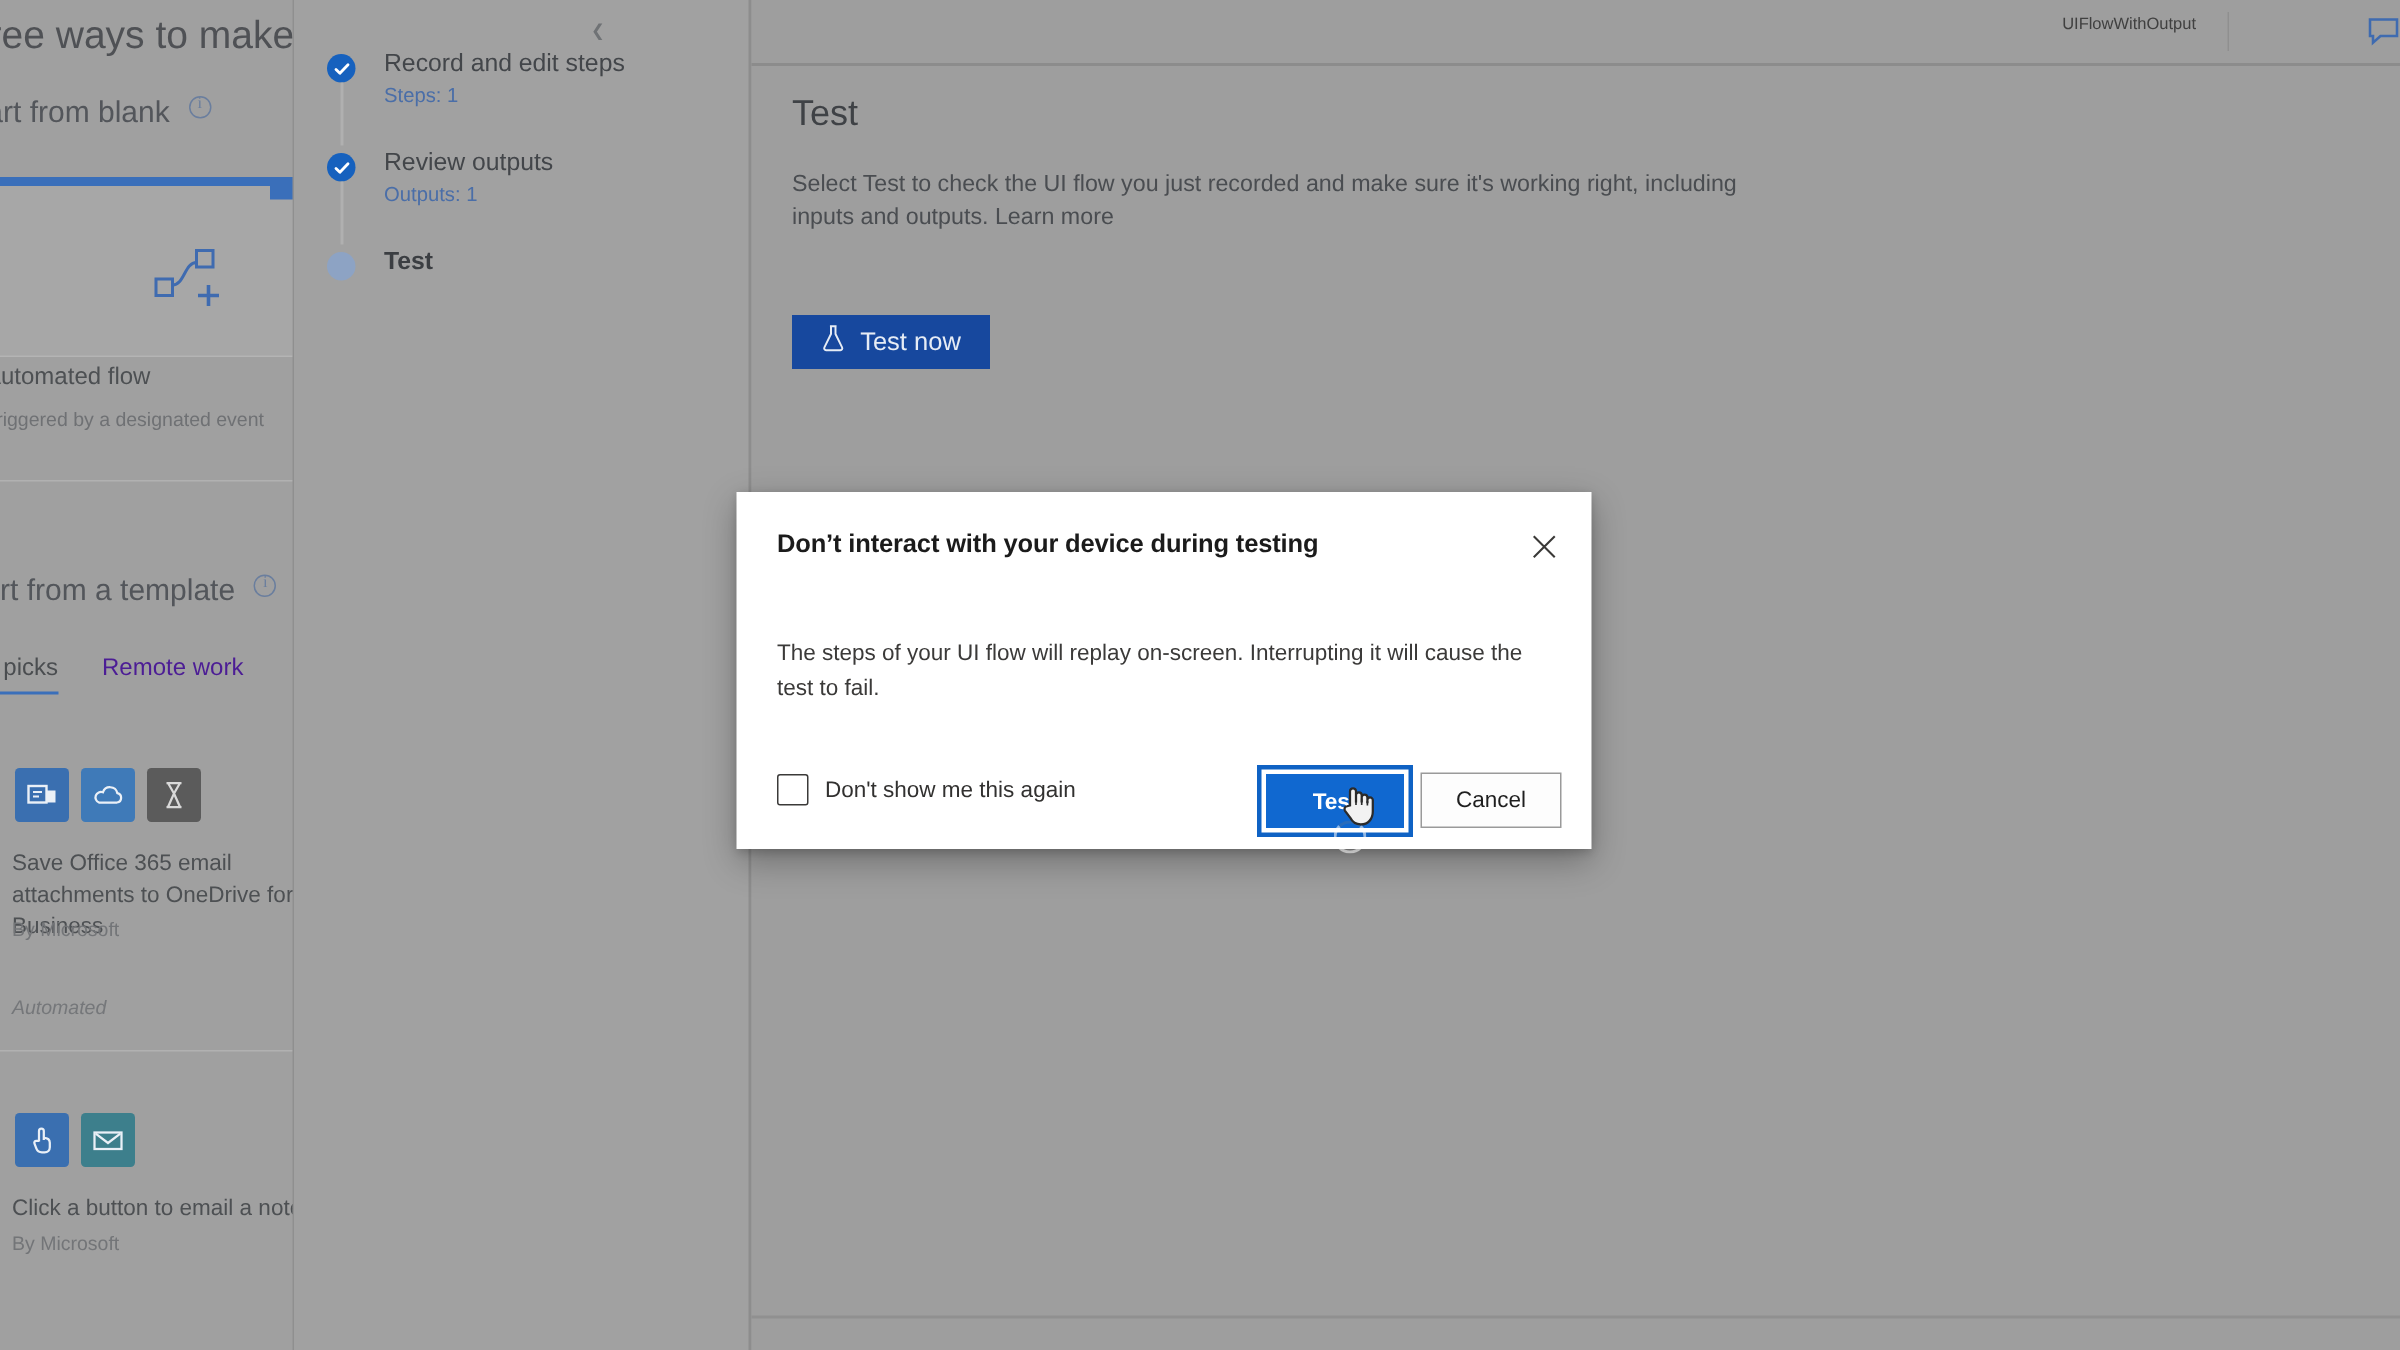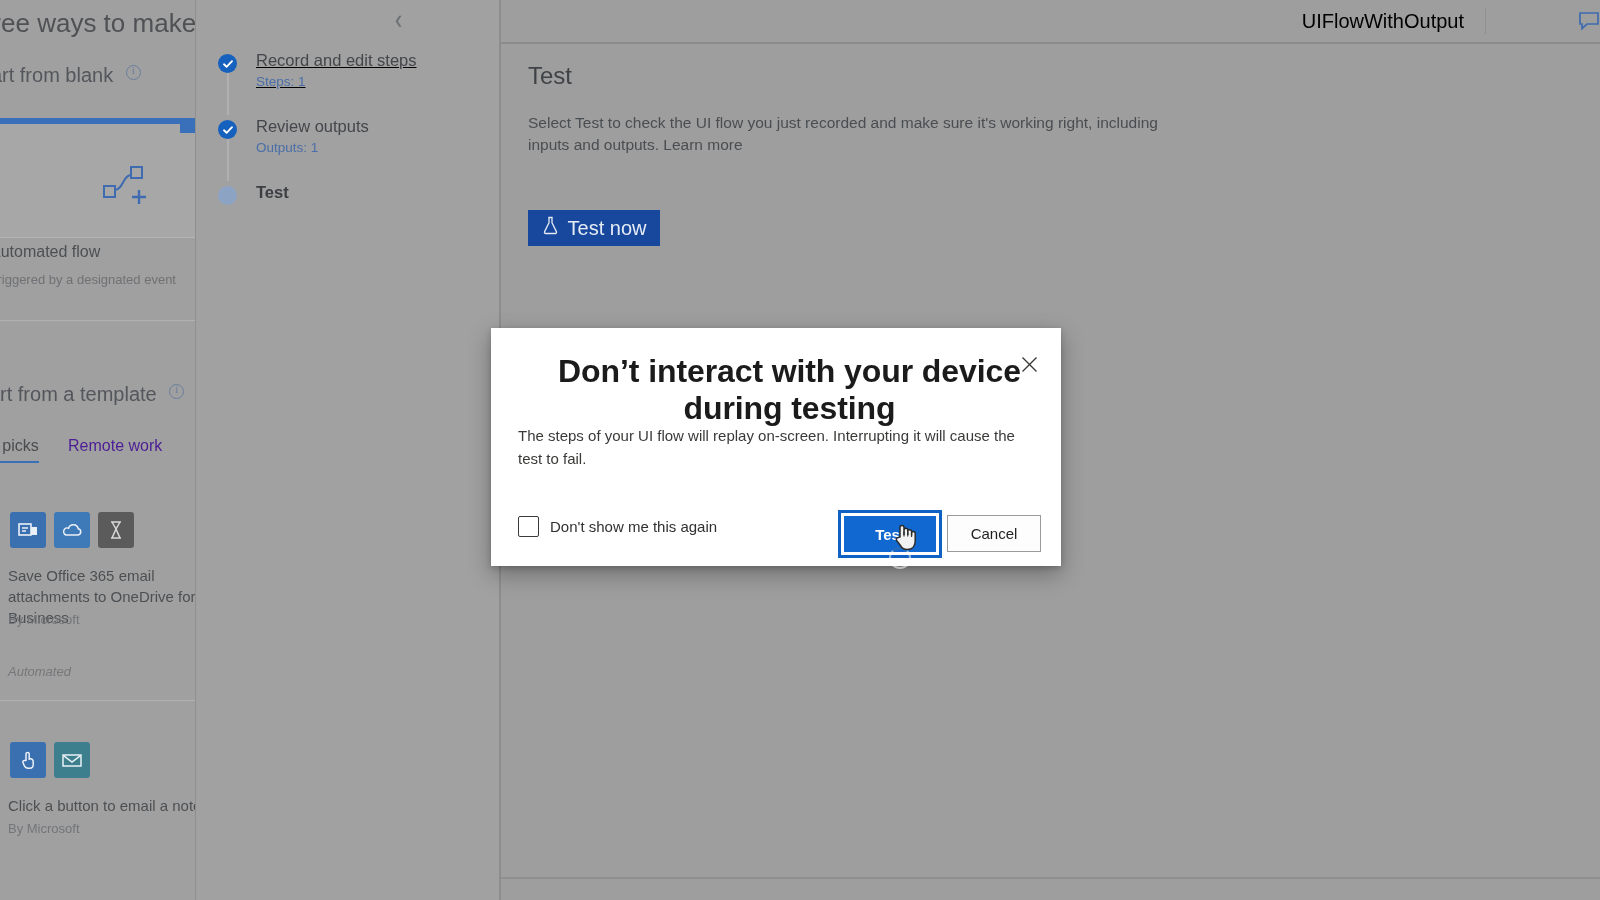--- a/index.html
+++ b/index.html
@@ -241,22 +241,22 @@
   }
   #main-topbar-border {
     position: absolute;
     left: 0; top: 42px;
     width: 1099px; height: 1.5px;
     background: #8c8c8c;
   }
   #flow-name {
     position: absolute;
     right: 136px; top: 10px;
-    font-size: 20px;
-    color: #000000;
+    font-size: 11px;
+    color: #404040;
     white-space: nowrap;
   }
   #topbar-sep {
     position: absolute;
     right: 114px; top: 8px;
     width: 1.5px; height: 26px;
     background: #8f8f8f;
   }
   #feedback-icon {
     position: absolute;
@@ -284,40 +284,40 @@
     line-height: 22px;
     width: 630px;
     margin: 0;
   }
   #test-now-button {
     margin-top: 54px;
     width: 132px; height: 36px;
     background: #17489e;
     border: none;
     color: #e6ecf5;
-    font-size: 20px;
+    font-size: 17px;
     font-family: "Liberation Sans", sans-serif;
     display: flex; align-items: center; justify-content: center;
     gap: 9px;
     cursor: pointer;
   }
 
   
   #modal-dialog {
     position: absolute;
     left: 491px; top: 328px;
     width: 570px; height: 238px;
     background: #ffffff;
     box-shadow: 0 8px 22px rgba(0,0,0,0.30), 0 2px 6px rgba(0,0,0,0.18);
     z-index: 50;
   }
   #dialog-title {
     position: absolute;
     left: 27px; top: 25px;
-    font-size: 32px;
+    font-size: 17px;
     font-weight: bold;
     color: #1b1b1b;
     letter-spacing: -0.1px;
     margin: 0;
     text-align: center;
   }
   #dialog-close-button {
     position: absolute;
     right: 16px; top: 22px;
     width: 32px; height: 32px;
@@ -495,21 +495,21 @@
   </div>
   <div id="bg-right-edge"></div>
 
   <div id="wizard-panel">
 
     <div id="wizard-collapse-chevron">❮</div>
 
     <div id="steps">
 
 
-      <div class="step" style="margin-top:24px;text-decoration:underline;">
+      <div class="step" style="margin-top:6px;">
         <span class="bullet">
           <svg width="12" height="12" viewBox="0 0 12 12">
               <path d="M2 6.3 L4.6 8.8 L10 3.2" fill="none" stroke="#ffffff" stroke-width="1.9" stroke-linecap="round" stroke-linejoin="round"></path>
             </svg>
         </span>
         <span class="rail"></span>
         <div class="step-title">Record and edit steps</div>
         <div class="step-meta">Steps: 1</div>
       </div>
 

